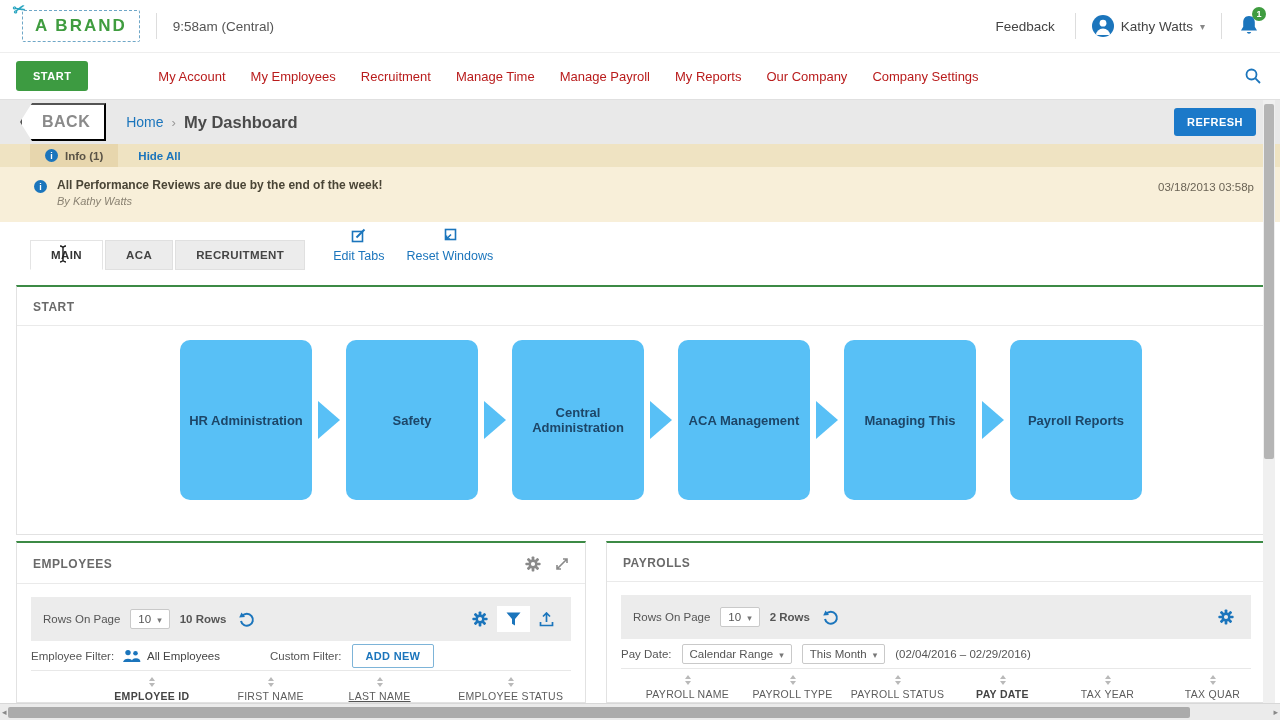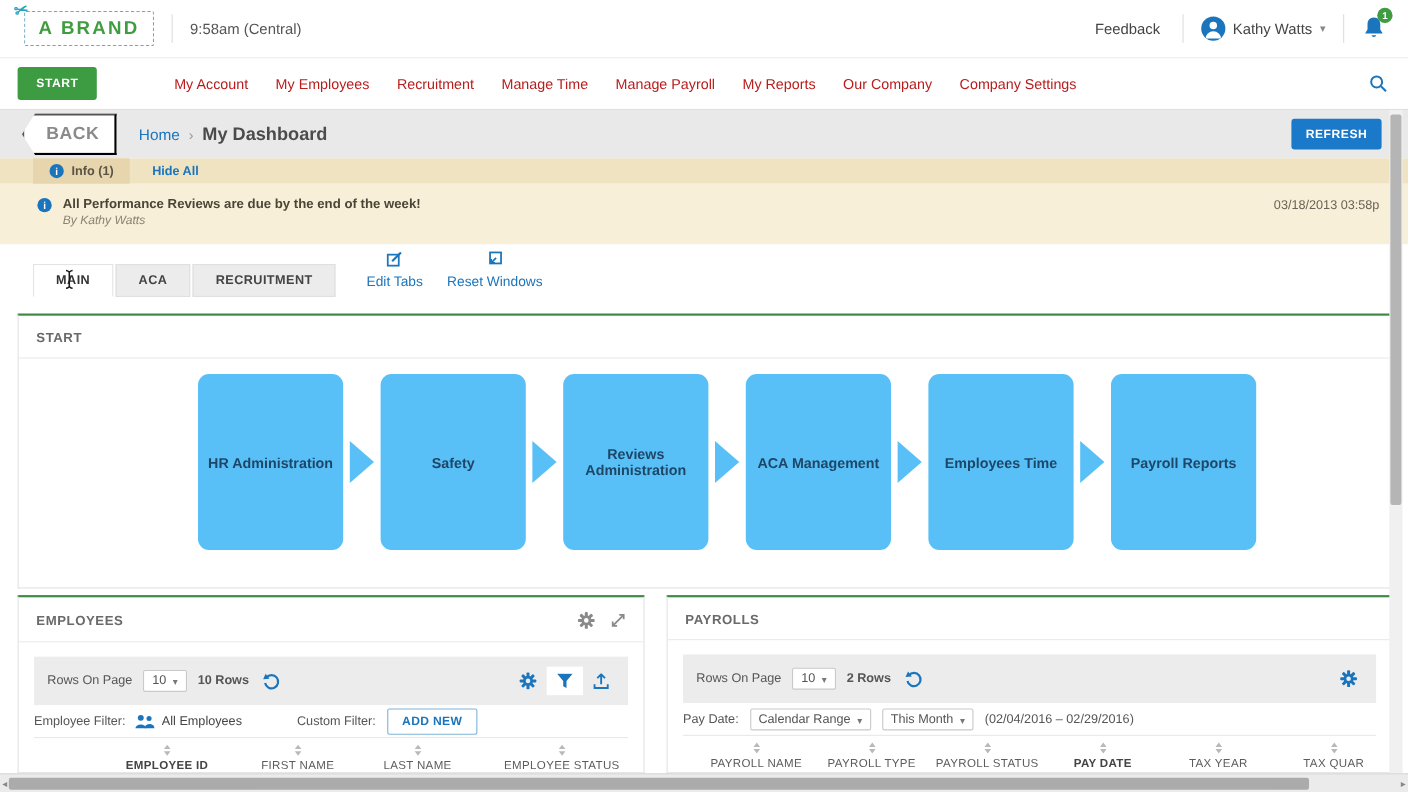--- a/index.html
+++ b/index.html
@@ -85,21 +85,21 @@
   .flow-box { width:132px; height:160px; background:#58c0f6; border-radius:10px; display:flex; align-items:center; justify-content:center; text-align:center; color:#1d4668; font-size:13px; font-weight:bold; padding:0 6px; cursor:pointer; }
   .flow-arrow { width:0; height:0; border-top:19px solid transparent; border-bottom:19px solid transparent; border-left:22px solid #58c0f6; margin:0 6px; }
 
   .bottom-row { margin:6px 14px 0 16px; height:162px; display:flex; gap:20px; }
   .employees-panel { width:570px; overflow:hidden; }
   .payrolls-panel { flex:1; overflow:hidden; position:relative; }
 
   .emp-cols { padding-left:68px; }
   .emp-cols .colhead:nth-child(1){ width:135px; }
   .emp-cols .colhead:nth-child(2){ width:105px; }
-  .emp-cols .colhead:nth-child(3){ width:115px; }
+  .emp-cols .colhead:nth-child(3){ width:115px;text-decoration:underline; }
   .emp-cols .colhead:nth-child(4){ width:150px; }
   .pay-cols { padding-left:28px; }
   .pay-cols .colhead { width:111px; }
   .filter-inputs { display:flex; padding-left:28px; margin-top:5px; }
   .filter-input { width:95px; height:18px; border:1px solid #ccc; border-radius:2px; background:#fff; margin-right:16px; }
   .mini-hscroll { position:relative; height:6px; background:#f3f3f3; margin:8px 14px 0; }
   .mini-thumb { position:absolute; left:300px; top:0; width:50px; height:6px; background:#c5c5c5; border-radius:3px; }
 
   
   .vscroll { position:absolute; top:100px; right:5px; width:12px; height:603px; background:#f0f0f0; }
@@ -217,25 +217,25 @@
 
 <div class="panel start-panel">
   <div class="panel-head">
     <span class="panel-title">START</span>
   </div>
   <div class="flow-row">
     <div class="flow-box">HR Administration</div>
     <div class="flow-arrow"></div>
     <div class="flow-box">Safety</div>
     <div class="flow-arrow"></div>
-    <div class="flow-box">Reviews Administration</div>
+    <div class="flow-box">Central Administration</div>
     <div class="flow-arrow"></div>
     <div class="flow-box">ACA Management</div>
     <div class="flow-arrow"></div>
-    <div class="flow-box">Employees Time</div>
+    <div class="flow-box">Managing This</div>
     <div class="flow-arrow"></div>
     <div class="flow-box">Payroll Reports</div>
   </div>
 </div>
 
 <div class="bottom-row">
 
   <div class="panel employees-panel">
     <div class="panel-head">
       <span class="panel-title">EMPLOYEES</span>

